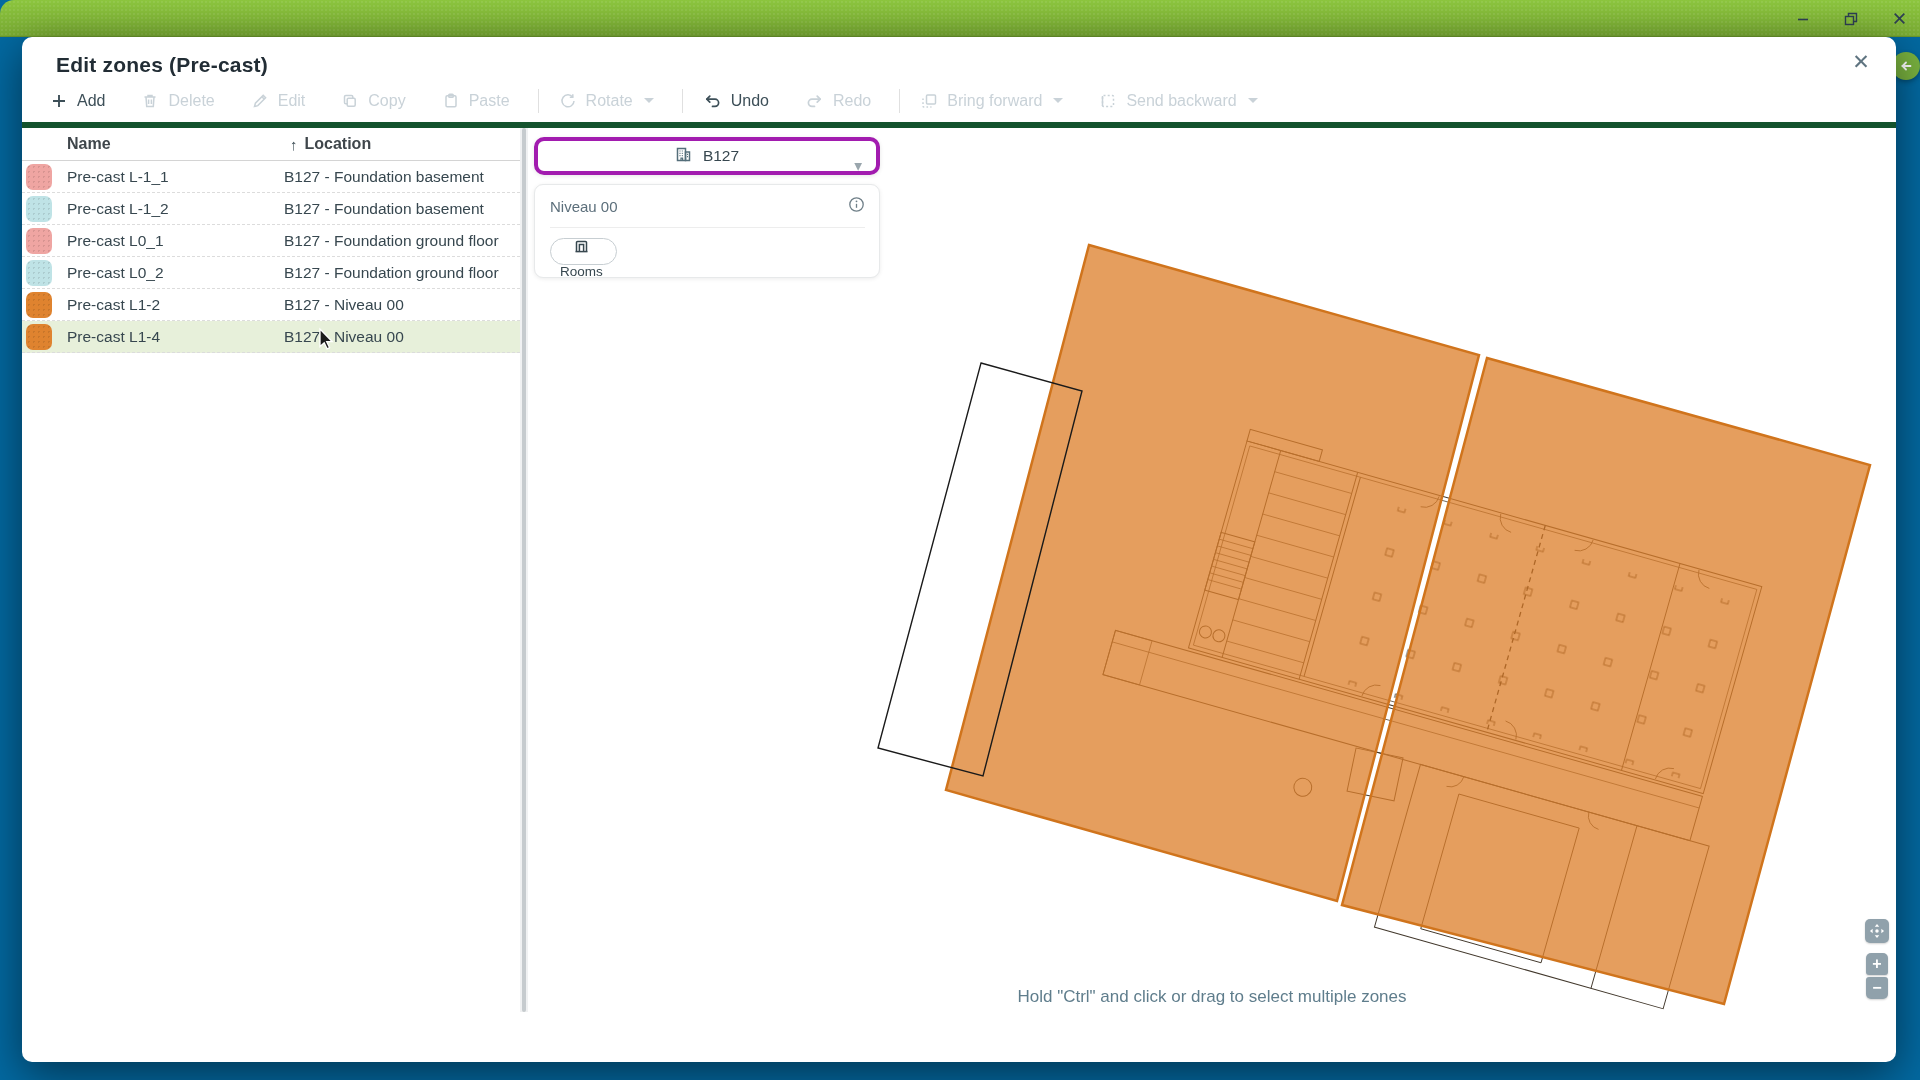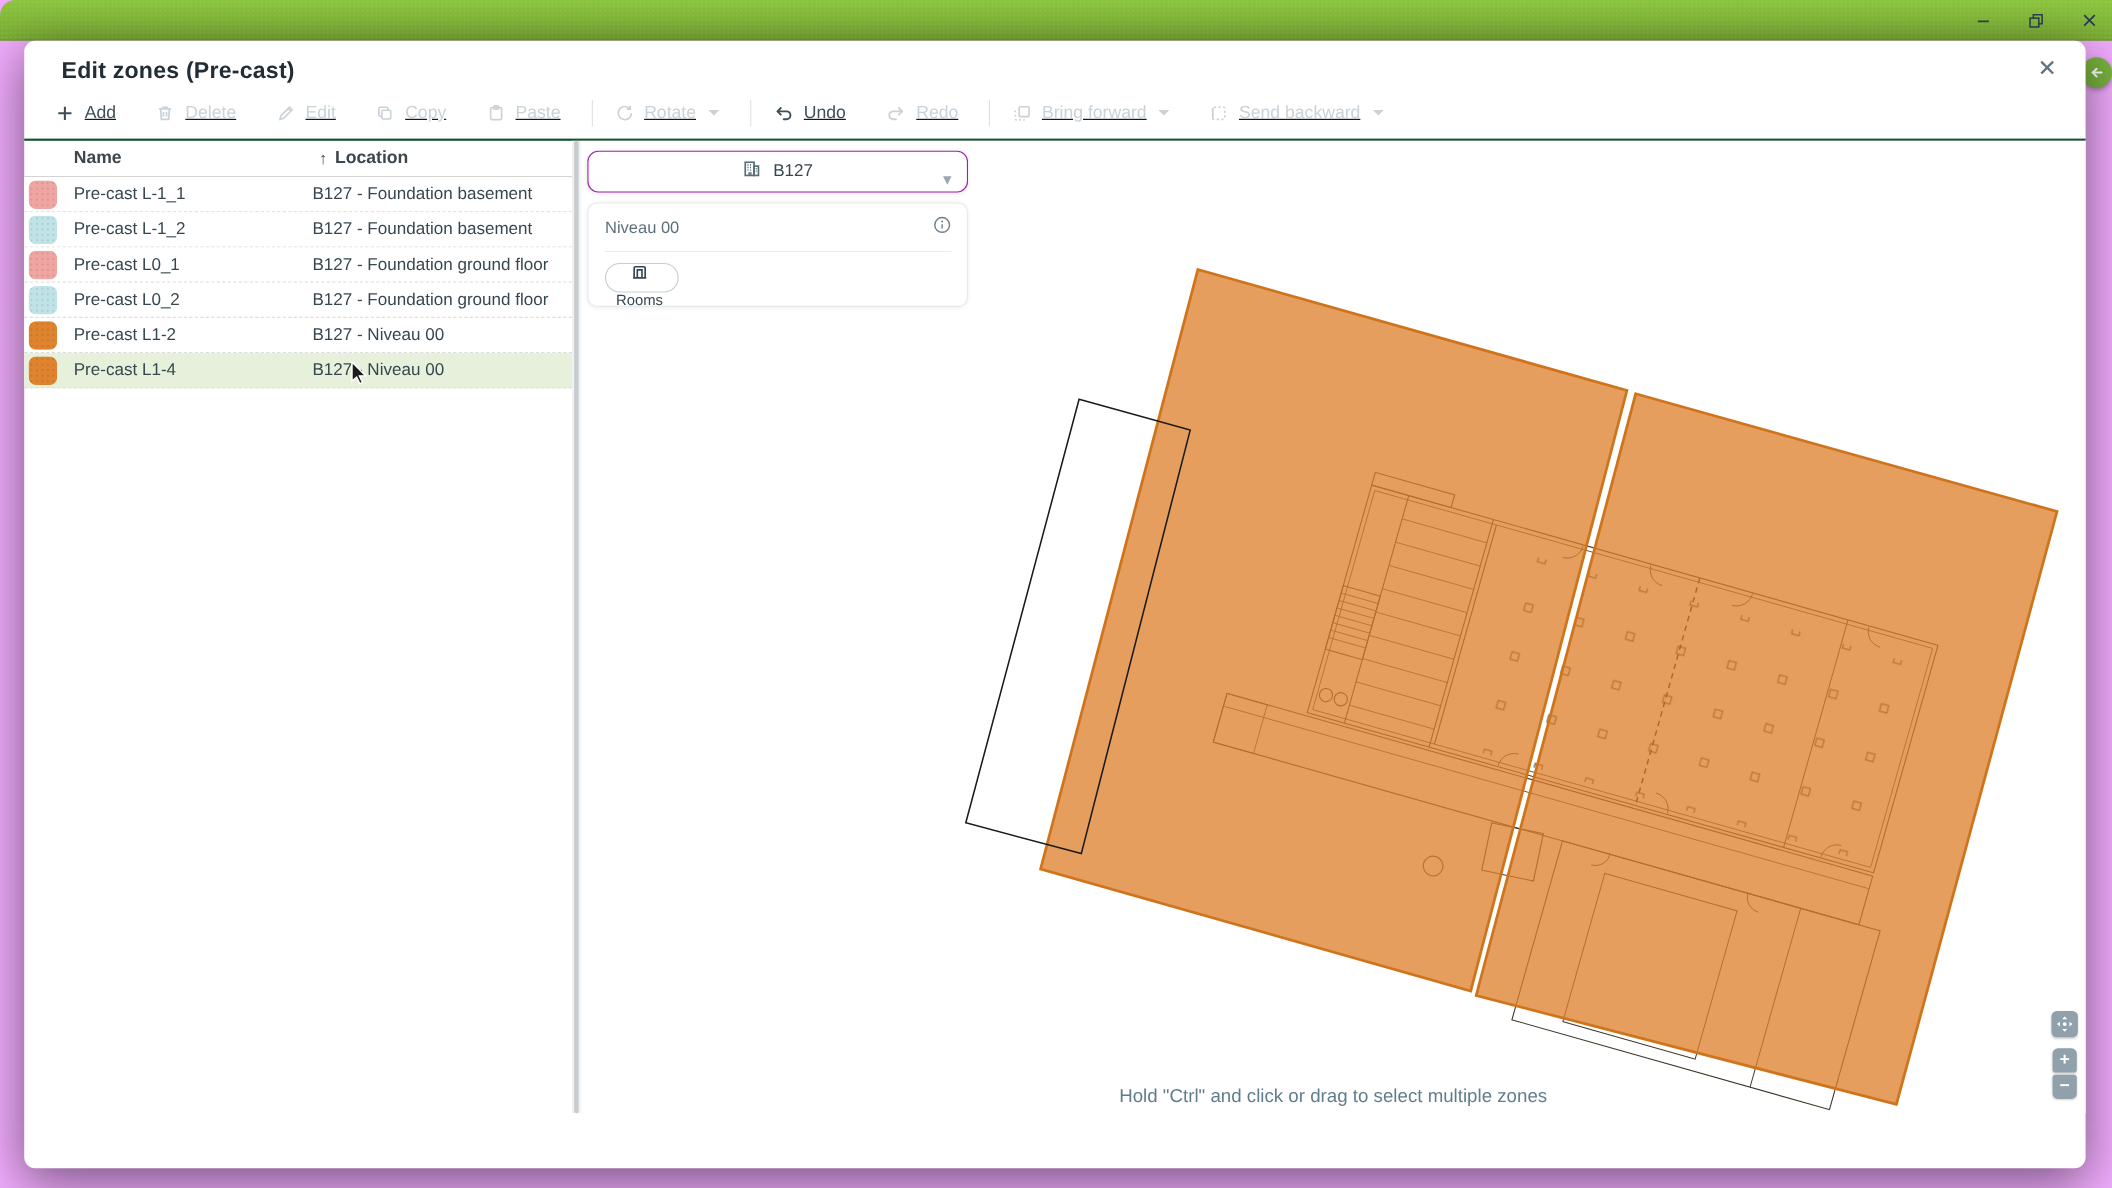--- a/index.html
+++ b/index.html
@@ -1,18 +1,18 @@
 <!DOCTYPE html>
 <html><head>
 <meta charset="utf-8">
 <style>
   * { margin:0; padding:0; box-sizing:border-box; }
   html,body { width:1920px; height:1080px; overflow:hidden; }
   body { font-family:"Liberation Sans", sans-serif; background:#3c4520; }
-  .screen { position:relative; width:1920px; height:1080px; background:#f0abfc; overflow:hidden; }
+  .screen { position:relative; width:1920px; height:1080px; background:#0369a1; overflow:hidden; }
 
   
   .titlebar { position:absolute; left:0; top:0; width:1920px; height:37px; z-index:1;
     background:linear-gradient(#8dc63f,#79ab33); border-radius:14px 0 0 0;
     box-shadow:inset 0 -1px 0 rgba(0,0,0,.12); }
   .titlebar .tex { position:absolute; inset:0; border-radius:inherit;
     background-image:radial-gradient(rgba(255,255,255,.07) 1px, transparent 1px); background-size:4px 4px; }
   .win-controls { position:absolute; right:12px; top:0; height:37px; display:flex; align-items:center; gap:30px; }
   .win-btn { width:18px; height:18px; display:flex; align-items:center; justify-content:center; color:#2e3f53; cursor:default; }
   .win-btn svg { display:block; }
@@ -22,21 +22,21 @@
 
   
   .dialog { position:absolute; left:22px; top:37px; width:1874px; height:1025px; background:#fff;
     border-radius:10px; box-shadow:0 12px 45px rgba(0,0,0,.5); z-index:10; }
   .dlg-header { position:relative; height:43px; padding:16px 0 0 34px; }
   .dlg-title { font-size:21px; font-weight:700; color:#222d35; letter-spacing:.2px; }
   .dlg-close { position:absolute; right:22px; top:12px; width:26px; height:26px; font-size:21px;
     color:#5f7480; display:flex; align-items:center; justify-content:center; cursor:pointer; }
 
   .toolbar { height:48px; display:flex; align-items:center; padding-left:28px;
-    border-bottom:2px solid #14532d;text-decoration:underline; }
+    border-bottom:6px solid #14532d; }
   .tb-item { display:flex; align-items:center; gap:9px; font-size:16px; color:#3d4f58; margin-right:36px;
     cursor:pointer; white-space:nowrap; }
   .tb-item svg { display:block; }
   .tb-item.disabled { color:#c9d2d8; cursor:default; }
   .tb-sep { width:1px; height:24px; background:#e0e0e0; margin:0 20px 0 -8px; }
   .caret { margin-left:2px; }
 
   .dlg-body { position:relative; height:884px; display:flex; }
 
   
@@ -54,21 +54,21 @@
   .cell-name { position:absolute; left:45px; }
   .cell-loc { position:absolute; left:262px; }
 
   .splitter { width:8px; background:#f0f1f2; position:relative; cursor:col-resize; }
   .splitter::after { content:""; position:absolute; left:2px; top:0; bottom:0; width:4px;
     background:#c6cbce; border-radius:2px; }
 
   
   .canvas-area { flex:1; position:relative; background:#fff; overflow:hidden; }
   .selector-stack { position:absolute; left:6px; top:9px; width:346px; z-index:30; }
-  .bld-select { position:relative; height:38px; background:#fff; border:1px solid #a21caf; border-radius:10px;
+  .bld-select { position:relative; height:38px; background:#fff; border:4px solid #a21caf; border-radius:10px;
     box-shadow:0 1px 4px rgba(0,0,0,.10); display:flex; align-items:center; justify-content:center; gap:11px;
     font-size:15.5px; color:#37474f; cursor:pointer; }
   .bld-caret { position:absolute; right:14px; top:16px; color:#9aa6ad; }
   .level-card { margin-top:9px; background:#fff; border:1px solid #e7e9ea; border-radius:9px;
     box-shadow:0 1px 4px rgba(0,0,0,.08); padding:11px 14px 12px 15px; }
   .level-row { display:flex; align-items:center; justify-content:space-between; }
   .level-name { font-size:15px; color:#5c6f7b; }
   .level-div { height:1px; background:#ededed; margin:10px 0 10px 0; }
   .chip { display:inline-flex; align-items:center; gap:7px; height:27px; padding:0 13px 0 9px;
     border:1px solid #c7ced2; border-radius:14px; font-size:13.5px; color:#37474f; cursor:pointer; background:#fff;flex-direction:column; }

